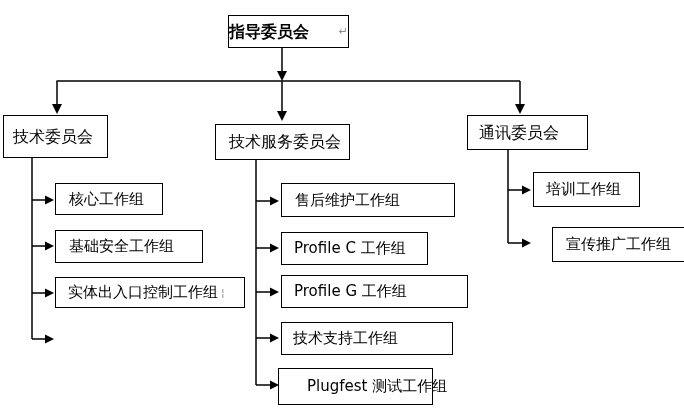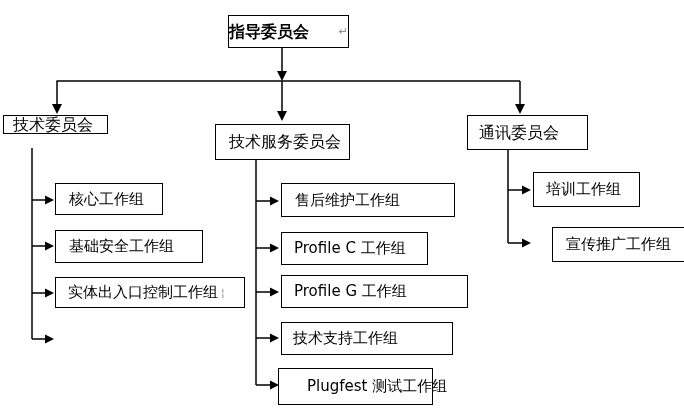--- a/index.html
+++ b/index.html
@@ -98,21 +98,21 @@
       <polygon points="522,185.5 522,194.5 531,190"></polygon>
       <polygon points="522,238.5 522,247.5 531,243"></polygon>
     </g>
   </svg>
 
   <div class="box root" style="left:228px; top:15px; width:121px; height:33px;">
     <span>指导委员会</span>
     <span class="mark">↵</span>
   </div>
 
-  <div class="box parent" style="left:3px; top:115px; width:105px; height:19px; padding-left:9px;">
+  <div class="box parent" style="left:3px; top:115px; width:105px; height:43px; padding-left:9px;">
     <span>技术委员会</span>
   </div>
   <div class="box parent" style="left:215px; top:124px; width:135px; height:36px; padding-left:13px;">
     <span>技术服务委员会</span>
   </div>
   <div class="box parent" style="left:467px; top:115px; width:121px; height:35px; padding-left:11px;">
     <span>通讯委员会</span>
   </div>
 
   <div class="box" style="left:55px; top:183px; width:108px; height:32px; padding-left:13px;align-items:center;">

